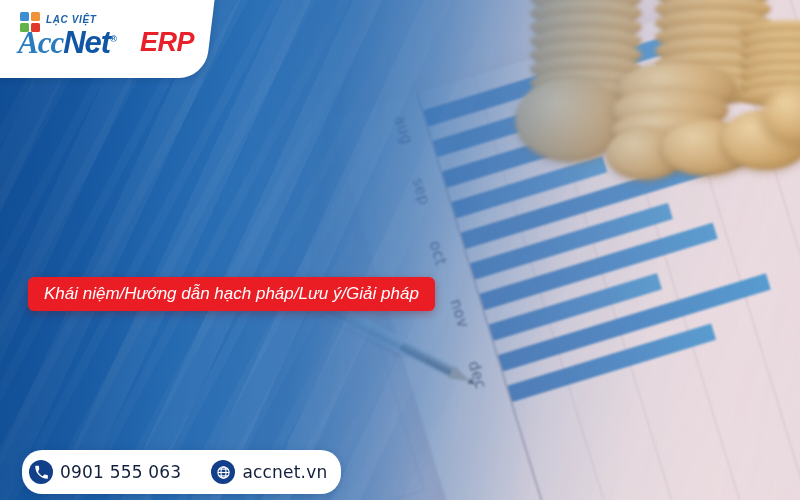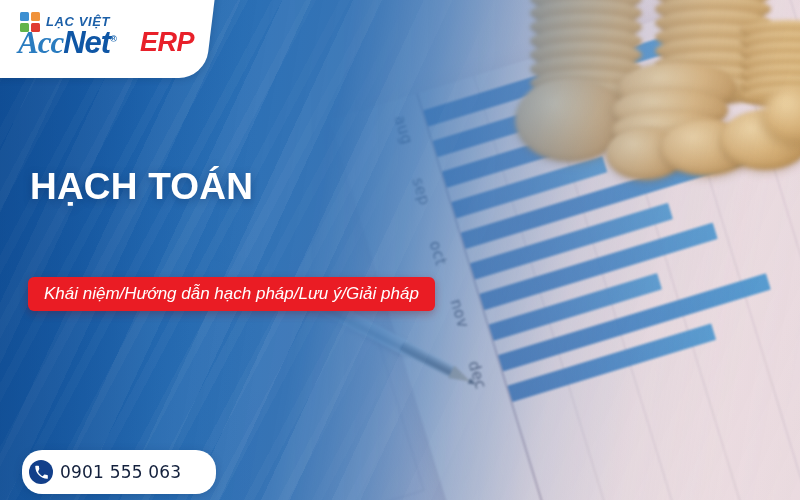--- a/index.html
+++ b/index.html
@@ -135,21 +135,21 @@
     position:absolute;left:2px;top:0px;width:20px;height:20px;
     display:grid;grid-template-columns:1fr 1fr;grid-template-rows:1fr 1fr;gap:2.5px;
   }
   .logo-squares i{display:block;border-radius:1.5px;}
   .sq-b{background:#3d8fd1;}
   .sq-o{background:#f0923a;}
   .sq-g{background:#62b44a;}
   .sq-r{background:#e03a2f;}
   .lacviet{
     position:absolute;left:28px;top:2px;
-    font-size:13px;font-weight:700;font-style:italic;color:#1b5fa8;
+    font-size:10px;font-weight:700;font-style:italic;color:#1b5fa8;
     letter-spacing:.6px;
   }
   .accnet{
     position:absolute;left:0px;top:15px;
     font-size:31px;font-weight:700;font-style:italic;color:#1763ae;
     letter-spacing:-1px;line-height:1;
   }
   .accnet .acc{color:#2a7cc0;font-family:"Liberation Serif",serif;font-weight:700;}
   .accnet .net{color:#0f56a5;}
   .reg{font-size:9px;vertical-align:super;font-style:normal;}
@@ -303,30 +303,41 @@
       <i class="sq-r"></i>
     </div>
     <div class="lacviet">LẠC VIỆT</div>
     <div class="accnet">
       <span class="acc">Acc</span><span class="net">Net</span><span class="reg">®</span>
     </div>
     <div class="erp">ERP</div>
   </div>
 
   <div class="headline">
-    <div>HẠCH TOÁN</div>
   </div>
 
   <div class="subtitle">Khái niệm/Hướng dẫn hạch pháp/Lưu ý/Giải pháp</div>
 
   <div class="contact">
     <div class="item">
       <span class="cicon">
         <svg width="15" height="15" viewBox="0 0 24 24" fill="#ffffff">
           <path d="M6.6 10.8c1.6 3.1 4.1 5.6 7.2 7.2l2.4-2.4c.3-.3.7-.4 1.1-.3 1.2.4 2.5.6 3.8.6.6 0 1 .4 1 1V21c0 .6-.4 1-1 1C10.9 22 2 13.1 2 2c0-.6.4-1 1-1h3.9c.6 0 1 .4 1 1 0 1.3.2 2.6.6 3.8.1.4 0 .8-.3 1.1L6.6 10.8z"></path>
         </svg>
       </span>
       <span class="ctext">0901 555 063</span>
     </div>
     <span class="sep"></span>
+    <div class="item">
+      <span class="cicon">
+        <svg width="15" height="15" viewBox="0 0 24 24" fill="none" stroke="#ffffff" stroke-width="1.8">
+          <circle cx="12" cy="12" r="9"></circle>
+          <ellipse cx="12" cy="12" rx="4" ry="9"></ellipse>
+          <line x1="3" y1="12" x2="21" y2="12"></line>
+          <line x1="4.6" y1="6.6" x2="19.4" y2="6.6"></line>
+          <line x1="4.6" y1="17.4" x2="19.4" y2="17.4"></line>
+        </svg>
+      </span>
+      <span class="ctext">accnet.vn</span>
+    </div>
   </div>
 
 </div>
 
 </body></html>

